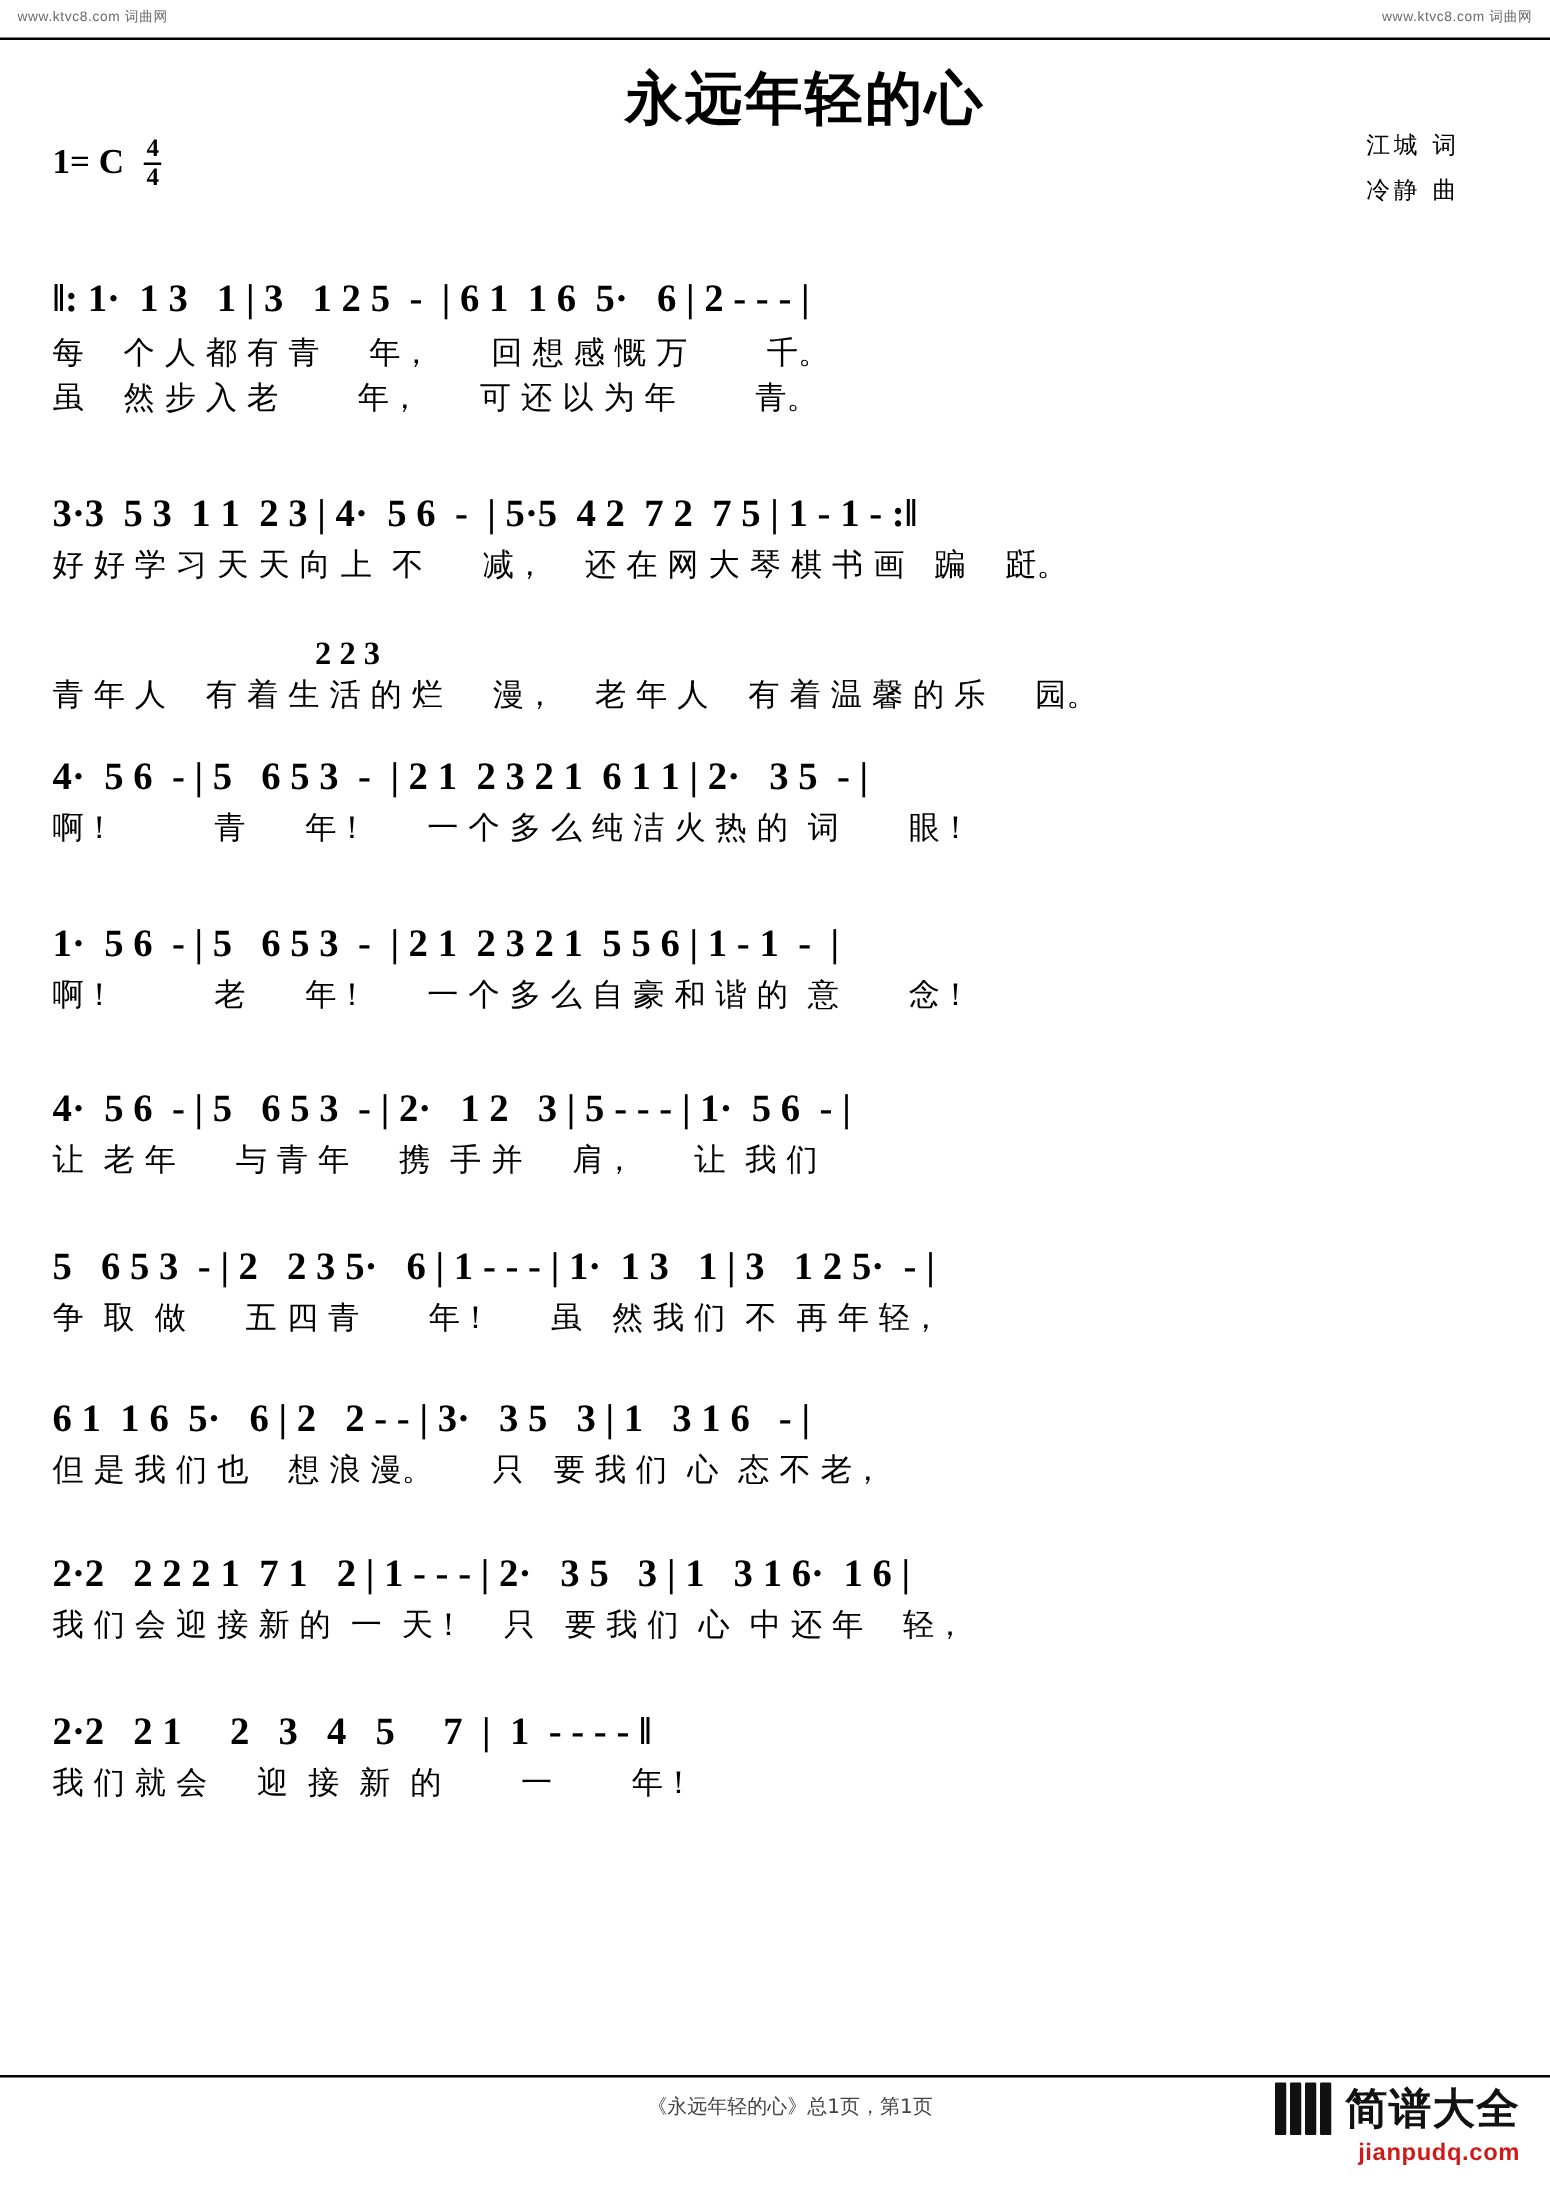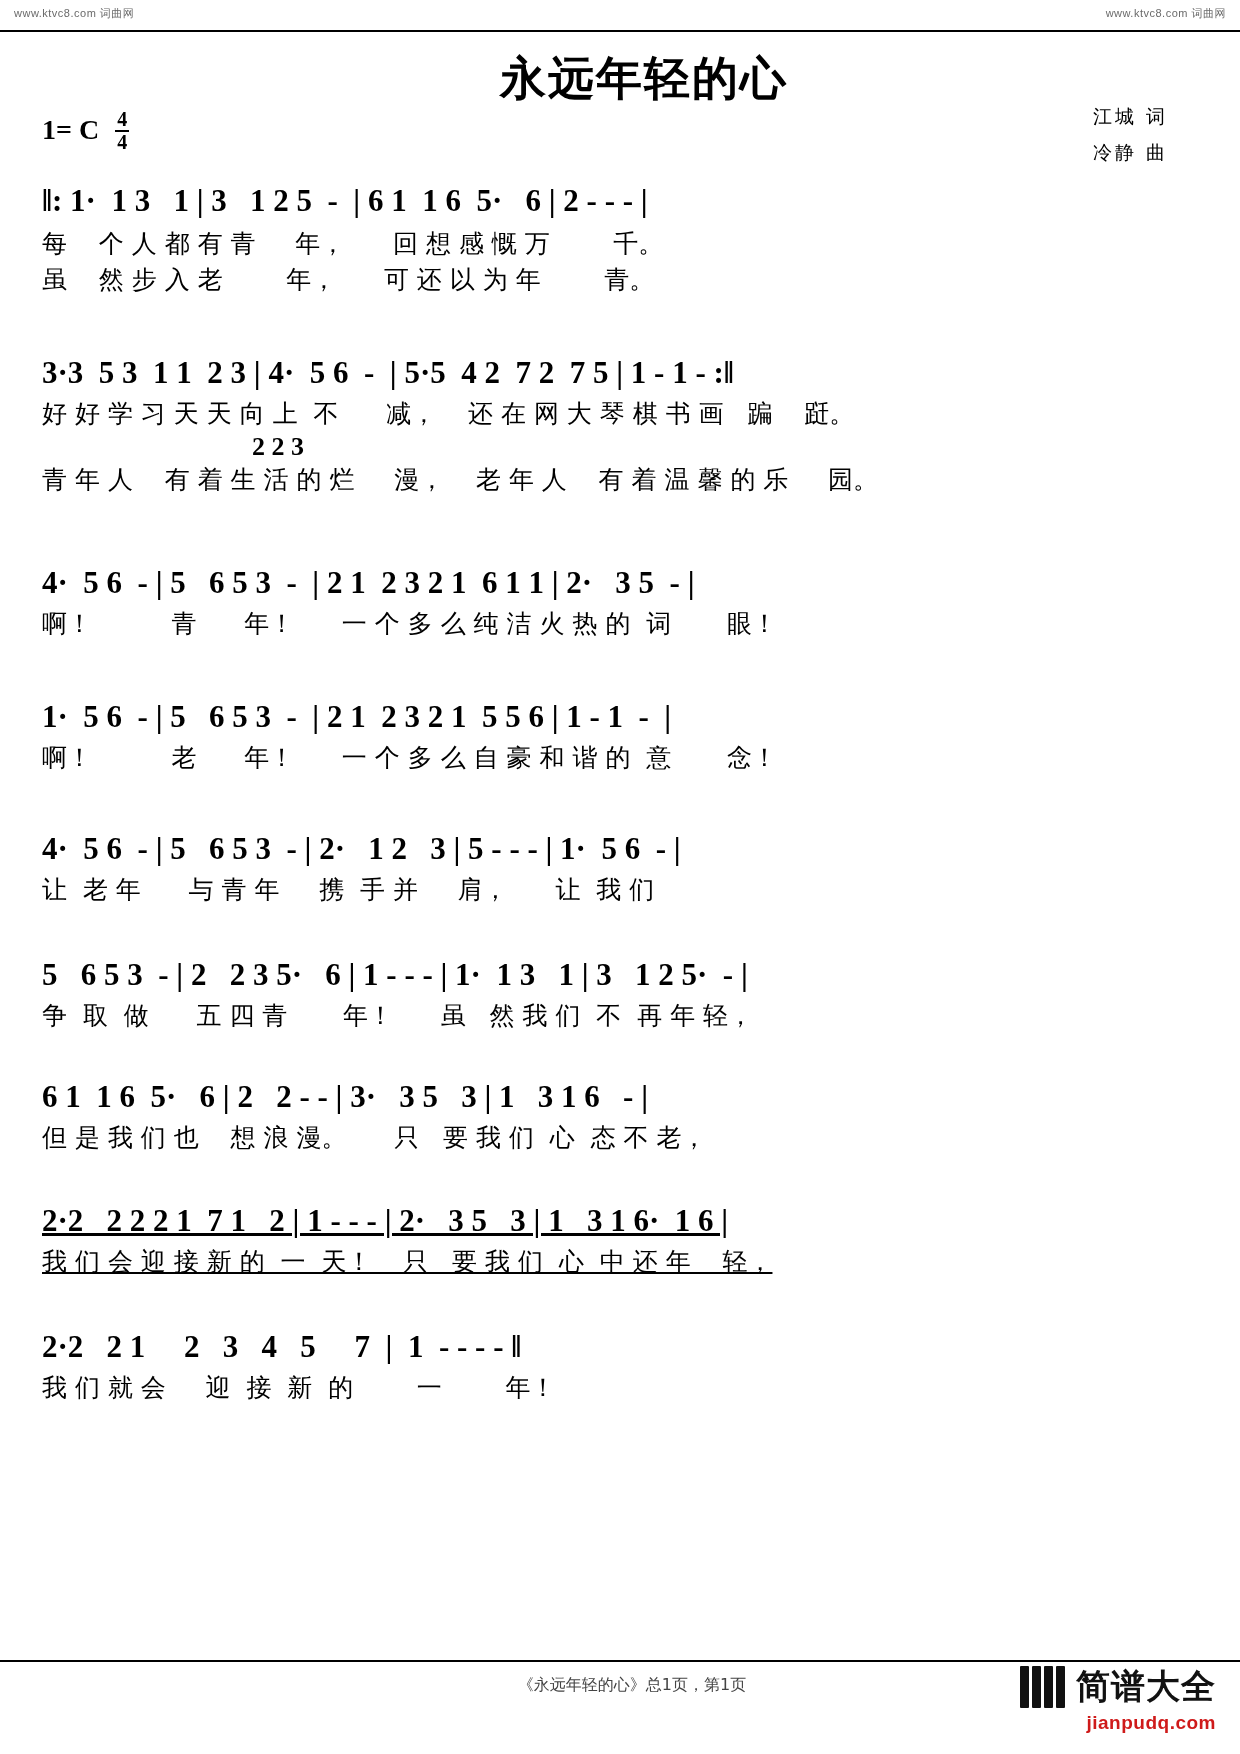--- a/index.html
+++ b/index.html
@@ -60,20 +60,21 @@
 
   
   .system { position:absolute; left:42px; width:1158px; }
   .notes {
     font-size:31px; font-weight:bold;
     font-family:"Liberation Serif", serif;
     white-space:pre;
     letter-spacing:0px;
     height:46px;
     line-height:46px;
+    margin-top:38px;
   }
   .lyrics {
     font-size:25px;
     font-family:"DejaVu Sans", sans-serif;
     white-space:pre;
     height:36px; line-height:36px;
     letter-spacing:0px;
   }
   .lyrics2 { margin-top:2px; }
 
@@ -159,21 +160,21 @@
 <div class="system" style="top:952px;">
   <div class="notes">5   6 5 3  - | 2   2 3 5·   6 | 1 - - - | 1·  1 3   1 | 3   1 2 5·  - |</div>
   <div class="lyrics">争  取  做      五 四 青       年！      虽   然 我 们  不  再 年 轻，</div>
 </div>
 
 <div class="system" style="top:1074px;">
   <div class="notes">6 1  1 6  5·   6 | 2   2 - - | 3·   3 5   3 | 1   3 1 6   - |</div>
   <div class="lyrics">但 是 我 们 也    想 浪 漫。      只   要 我 们  心  态 不 老，</div>
 </div>
 
-<div class="system" style="top:1198px;text-decoration:underline;">
+<div class="system" style="top:1198px;">
   <div class="notes">2·2   2 2 2 1  7 1   2 | 1 - - - | 2·   3 5   3 | 1   3 1 6·  1 6 |</div>
   <div class="lyrics">我 们 会 迎 接 新 的  一  天！    只   要 我 们  心  中 还 年    轻，</div>
 </div>
 
 <div class="system" style="top:1324px;">
   <div class="notes">2·2   2 1     2   3   4   5     7  |  1  - - - - ‖</div>
   <div class="lyrics">我 们 就 会     迎  接  新  的        一        年！</div>
 </div>
 
 <div class="rule-bot"></div>

